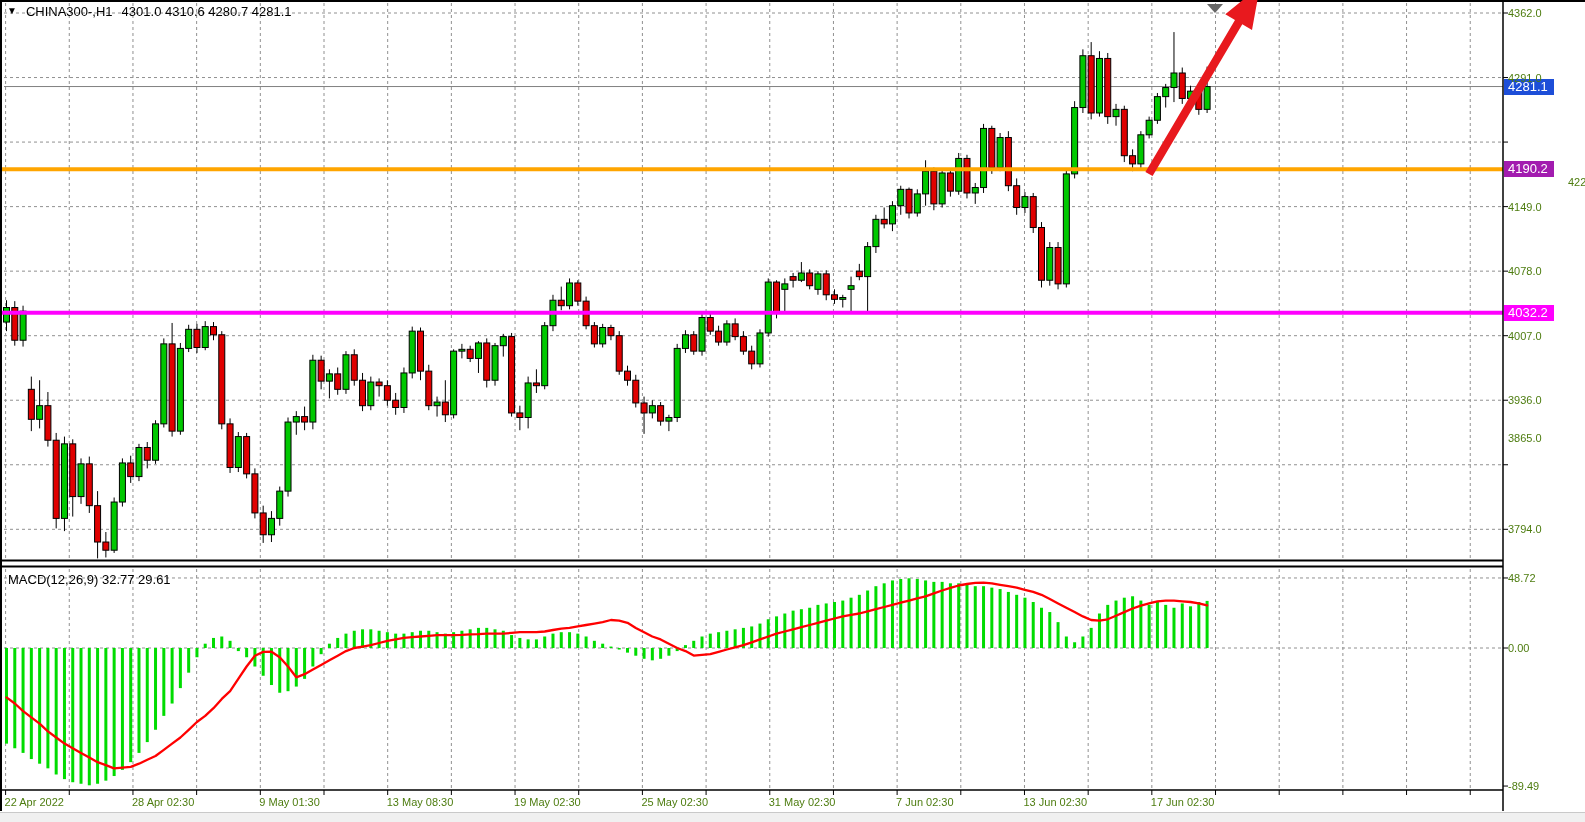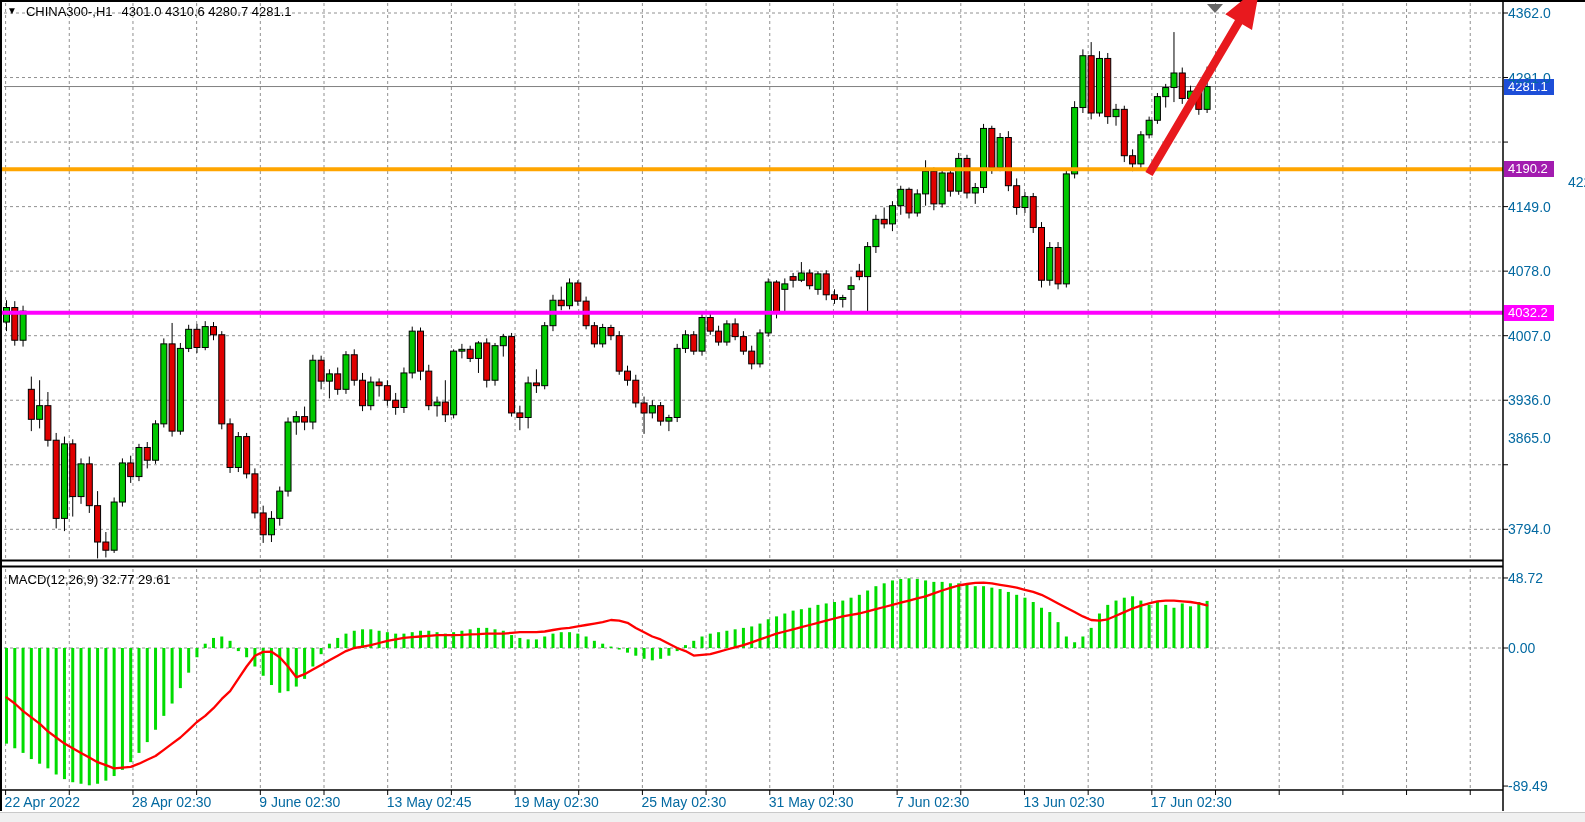--- a/index.html
+++ b/index.html
@@ -1,19 +1,19 @@
 <!DOCTYPE html>
 <html><head>
 <meta charset="utf-8">
 <style>
   html,body{margin:0;padding:0;background:#fff;width:1585px;height:822px;overflow:hidden;
     font-family:"Liberation Sans",sans-serif;color:#000;}
   #stage{position:relative;width:1585px;height:822px;background:#fff;}
   #chart-svg{position:absolute;left:0;top:0;}
-  .lbl{position:absolute;font-size:14px;line-height:16px;white-space:nowrap;color:#0369a1;}
+  .lbl{position:absolute;font-size:11px;line-height:16px;white-space:nowrap;color:#4d7c0f;}
   #title-row{position:absolute;left:7px;top:4px;font-size:13px;display:flex;gap:9px;align-items:center;}
   #title-row .tri{font-size:10px;position:relative;top:-1px;cursor:pointer;}
   #macd-label{position:absolute;left:8px;top:572px;font-size:13px;}
   .badge{position:absolute;left:1504px;width:46px;height:16px;font-size:13px;line-height:16px;
     color:#fff;padding-left:4px;}
   #badge-current{top:78px;background:#1d4ed8;}
   #badge-orange{top:161px;background:#a21caf;}
   #badge-magenta{top:305px;background:#FF00FF;}
   #bottom-strip{position:absolute;left:0;top:812px;width:1585px;height:10px;background:#f0f0f0;border-top:1px solid #c9c9c9;}
   .timelbl{top:794px;}
@@ -594,22 +594,22 @@
       <div class="lbl" style="left: 1508px; top: 263.15px;">4078.0</div>
       <div class="lbl" style="left: 1508px; top: 327.687px;">4007.0</div>
       <div class="lbl" style="left: 1508px; top: 392.225px;">3936.0</div>
       <div class="lbl" style="left: 1508px; top: 430px;">3865.0</div>
       <div class="lbl" style="left: 1508px; top: 521.3px;">3794.0</div>
       <div class="lbl" style="left: 1508px; top: 569.975px;">48.72</div>
       <div class="lbl" style="left: 1508px; top: 640px;">0.00</div>
       <div class="lbl" style="left: 1508px; top: 778.047px;">-89.49</div>
       <div class="lbl timelbl" style="left: 4.6px; top: 794px;">22 Apr 2022</div>
       <div class="lbl timelbl" style="left: 131.96px; top: 794px;">28 Apr 02:30</div>
-      <div class="lbl timelbl" style="left: 259.32px; top: 794px;">9 June 02:30</div>
-      <div class="lbl timelbl" style="left: 386.68px; top: 794px;">13 May 02:45</div>
+      <div class="lbl timelbl" style="left: 259.32px; top: 794px;">9 May 01:30</div>
+      <div class="lbl timelbl" style="left: 386.68px; top: 794px;">13 May 08:30</div>
       <div class="lbl timelbl" style="left: 514.04px; top: 794px;">19 May 02:30</div>
       <div class="lbl timelbl" style="left: 641.4px; top: 794px;">25 May 02:30</div>
       <div class="lbl timelbl" style="left: 768.76px; top: 794px;">31 May 02:30</div>
       <div class="lbl timelbl" style="left: 896.12px; top: 794px; text-align: center;">7 Jun 02:30</div>
       <div class="lbl timelbl" style="left: 1023.48px; top: 794px;">13 Jun 02:30</div>
       <div class="lbl timelbl" style="left: 1150.84px; top: 794px;">17 Jun 02:30</div>
     </div>
   <div id="bottom-strip"></div>
 </div>
 

